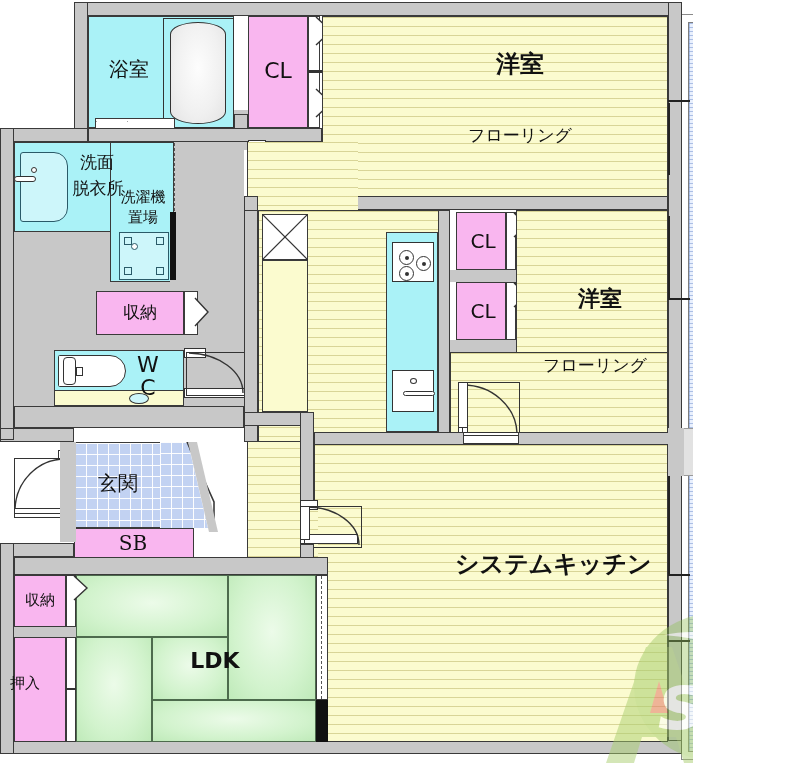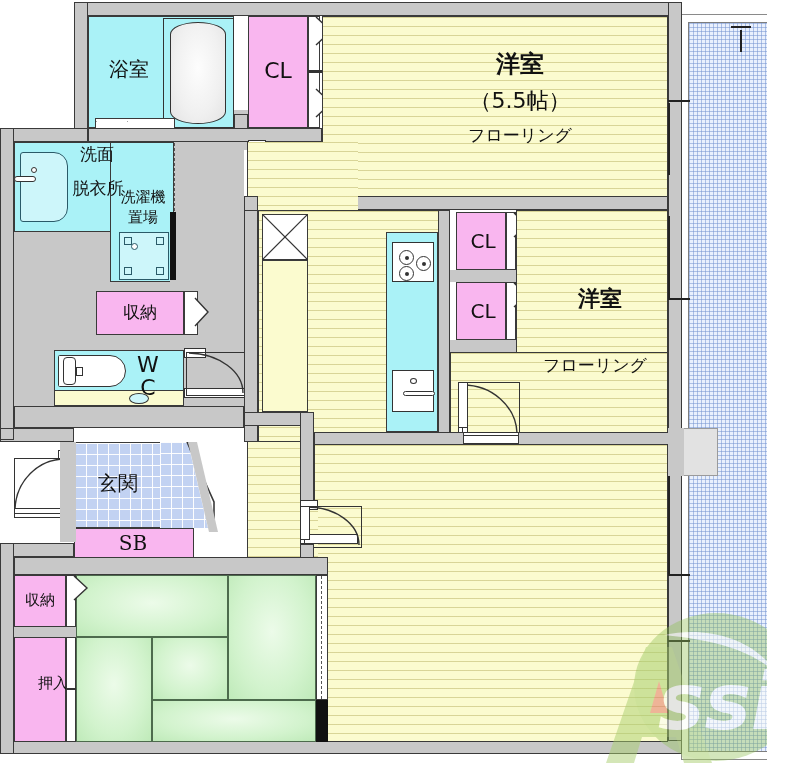--- a/index.html
+++ b/index.html
@@ -1,17 +1,17 @@
 <!DOCTYPE html>
 <html><head>
 <meta charset="utf-8">
 <style>
   html,body{margin:0;padding:0;background:#ffffff;}
   body{font-family:"DejaVu Sans","Liberation Sans",sans-serif;}
-  #plan{position:relative;width:767px;height:763px;background:#ffffff;overflow:hidden;}
+  #plan{position:relative;width:693px;height:763px;background:#ffffff;overflow:hidden;}
 
   
   .b{position:absolute;box-sizing:border-box;}
 
   
   .wall{background:#c8c8c8;border:1px solid #3a3a3a;}
   .wall-nb{background:#c8c8c8;}
   .white{background:#ffffff;border:1px solid #3a3a3a;}
 
   .floor{
@@ -136,21 +136,20 @@
   <svg class="chev" style="left:315px;top:88px;" width="18" height="30" viewBox="0 0 18 30">
     <polyline points="1,1 16,15 1,29" fill="#fff" stroke="#333" stroke-width="1.4"></polyline>
   </svg>
   <div class="b" style="left:308px;top:70px;width:14px;height:3px;background:#333;"></div>
 
   <div class="b wall" style="left:234px;top:114px;width:14px;height:20px;"></div>
   <div class="b wall" style="left:88px;top:128px;width:234px;height:14px;"></div>
 
   <div class="b floor" style="left:322px;top:16px;width:346px;height:182px;"></div>
   <div class="lbl f24 bold" style="left:440px;top:50px;width:160px;">洋室</div>
-  <div class="lbl f22" style="left:430px;top:88px;width:180px;">（5.5帖）</div>
   <div class="lbl f17" style="left:430px;top:125px;width:180px;">フローリング</div>
 
   <div class="b wall" style="left:244px;top:196px;width:424px;height:14px;"></div>
 
   <div class="b floor-nb" style="left:248px;top:142px;width:70px;height:54px;"></div>
   <div class="b opening" style="left:248px;top:140px;width:18px;height:10px;"></div>
   <div class="b opening" style="left:248px;top:186px;width:60px;height:10px;"></div>
   <svg class="swing" style="left:252px;top:146px;" width="62" height="48" viewBox="0 0 62 48">
     <path d="M2,0 A58,46 0 0 1 58,46" fill="none" stroke="#333" stroke-width="1.4"></path>
   </svg>
@@ -158,21 +157,21 @@
 
   <div class="b floor-nb" style="left:248px;top:142px;width:110px;height:430px;"></div>
   <div class="b" style="left:247px;top:142px;width:1px;height:430px;background:#3a3a3a;"></div>
 
   <div class="b cyan" style="left:14px;top:142px;width:160px;height:90px;"></div>
   <div class="b cyan-nb" style="left:110px;top:142px;width:64px;height:140px;"></div>
   <div class="b" style="left:110px;top:142px;width:64px;height:140px;border:1px solid #3a3a3a;background:transparent;"></div>
   <div class="b vanity" style="left:20px;top:152px;width:48px;height:70px;"></div>
   <div class="b" style="left:14px;top:176px;width:22px;height:6px;background:#fff;border:1.3px solid #333;border-radius:3px;"></div>
   <div class="b" style="left:31px;top:167px;width:6px;height:6px;background:#fff;border:1.2px solid #333;border-radius:50%;"></div>
-  <div class="lbl f17" style="left:68px;top:144px;width:58px;">洗面</div>
+  <div class="lbl f17" style="left:68px;top:154px;width:58px;font-family:Liberation Mono, monospace;">洗面</div>
   <div class="lbl f17" style="left:62px;top:178px;width:72px;">脱衣所</div>
 
   <div class="lbl f15" style="left:114px;top:189px;width:58px;">洗濯機</div>
   <div class="lbl f15" style="left:120px;top:209px;width:46px;">置場</div>
   <div class="b wmbox" style="left:119px;top:232px;width:50px;height:48px;"></div>
   <div class="b" style="left:131px;top:243px;width:7px;height:7px;border:1.2px solid #2a5a68;border-radius:50%;background:#fff;"></div>
   <div class="b" style="left:124px;top:237px;width:8px;height:8px;border:1.2px solid #2a5a68;"></div>
   <div class="b" style="left:156px;top:237px;width:8px;height:8px;border:1.2px solid #2a5a68;"></div>
   <div class="b" style="left:124px;top:267px;width:8px;height:8px;border:1.2px solid #2a5a68;"></div>
   <div class="b" style="left:156px;top:267px;width:8px;height:8px;border:1.2px solid #2a5a68;"></div>
@@ -282,49 +281,51 @@
   <svg class="swing" style="left:462px;top:382px;" width="56" height="52" viewBox="0 0 56 52">
     <path d="M0,2 A54,50 0 0 1 54,50" fill="none" stroke="#333" stroke-width="1.4"></path>
   </svg>
   <div class="b leaf" style="left:458px;top:382px;width:10px;height:46px;"></div>
 
   <div class="b wall" style="left:314px;top:432px;width:150px;height:14px;"></div>
   <div class="b wall" style="left:518px;top:432px;width:152px;height:14px;"></div>
 
   <div class="b floor" style="left:314px;top:444px;width:354px;height:298px;"></div>
   <div class="b floor-nb" style="left:248px;top:502px;width:70px;height:70px;"></div>
+  <div class="lbl f24 bold serif" style="left:455px;top:550px;width:110px;">システムキッチン</div>
   <div class="lbl f22" style="left:425px;top:586px;width:170px;"></div>
   <div class="lbl f17" style="left:428px;top:622px;width:166px;"></div>
 
   <div class="b opening" style="left:300px;top:500px;width:18px;height:10px;"></div>
   <div class="b opening" style="left:300px;top:534px;width:58px;height:10px;"></div>
   <svg class="swing" style="left:304px;top:506px;" width="56" height="40" viewBox="0 0 56 40">
     <path d="M2,0 A52,38 0 0 1 54,38" fill="none" stroke="#333" stroke-width="1.4"></path>
   </svg>
   <div class="b leaf" style="left:300px;top:506px;width:10px;height:34px;"></div>
 
   <div class="b wall" style="left:300px;top:544px;width:14px;height:30px;"></div>
   <div class="b wall" style="left:14px;top:557px;width:314px;height:18px;"></div>
 
   <div class="b tatami" style="left:76px;top:575px;width:152px;height:62px;"></div>
   <div class="b tatami" style="left:228px;top:575px;width:88px;height:125px;"></div>
   <div class="b tatami" style="left:76px;top:637px;width:76px;height:105px;"></div>
   <div class="b tatami" style="left:152px;top:637px;width:76px;height:63px;"></div>
   <div class="b tatami" style="left:152px;top:700px;width:164px;height:42px;"></div>
+  <div class="lbl f22 bold" style="left:160px;top:648px;width:110px;">LDK</div>
 
   <div class="b pink" style="left:14px;top:575px;width:52px;height:52px;"></div>
   <div class="lbl f15" style="left:17px;top:592px;width:46px;">収納</div>
   <div class="b white" style="left:66px;top:575px;width:10px;height:52px;"></div>
   <svg class="chev" style="left:73px;top:575px;" width="16" height="26" viewBox="0 0 16 26">
     <polyline points="1,1 14,13 1,25" fill="#fff" stroke="#333" stroke-width="1.4"></polyline>
   </svg>
   <div class="b wall-nb" style="left:14px;top:627px;width:62px;height:10px;"></div>
 
   <div class="b pink" style="left:14px;top:637px;width:52px;height:105px;"></div>
-  <div class="lbl f15" style="left:30px;top:675px;width:46px;">押入</div>
+  <div class="lbl f15" style="left:2px;top:675px;width:46px;">押入</div>
   <div class="b slidemark" style="left:71px;top:638px;width:0;height:104px;"></div>
   <div class="b" style="left:66px;top:637px;width:10px;height:105px;background:#fff;border:1px solid #3a3a3a;"></div>
   <div class="b" style="left:66px;top:688px;width:10px;height:2px;background:#333;"></div>
 
   <div class="b" style="left:316px;top:575px;width:12px;height:125px;background:#fff;border:1px solid #3a3a3a;"></div>
   <div class="b slidemark" style="left:321px;top:576px;width:0;height:123px;"></div>
   <div class="b black" style="left:316px;top:700px;width:12px;height:42px;"></div>
 
   <div class="wtick" style="left:668px;top:100px;width:22px;height:2px;"></div>
   <div class="wtick" style="left:668px;top:103px;width:2px;height:72px;"></div>

